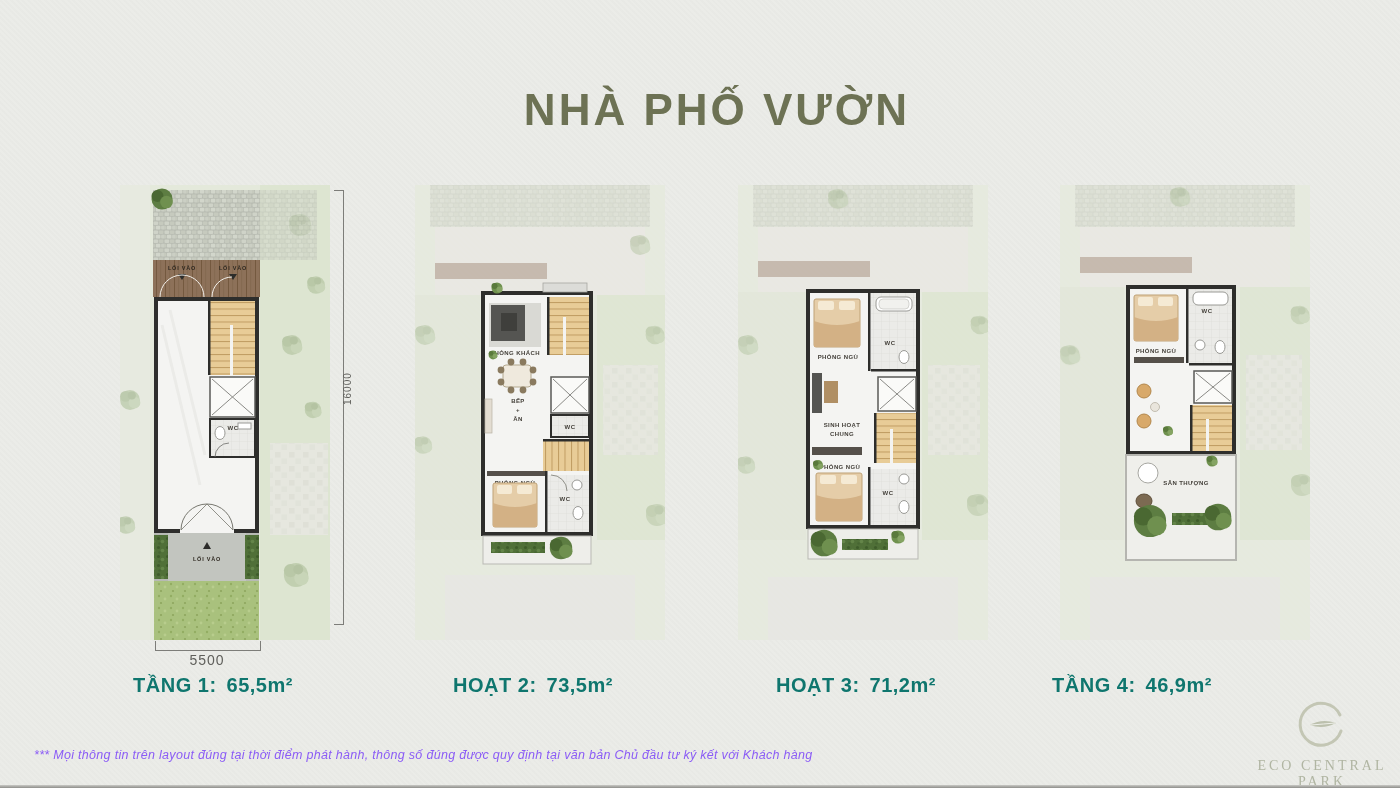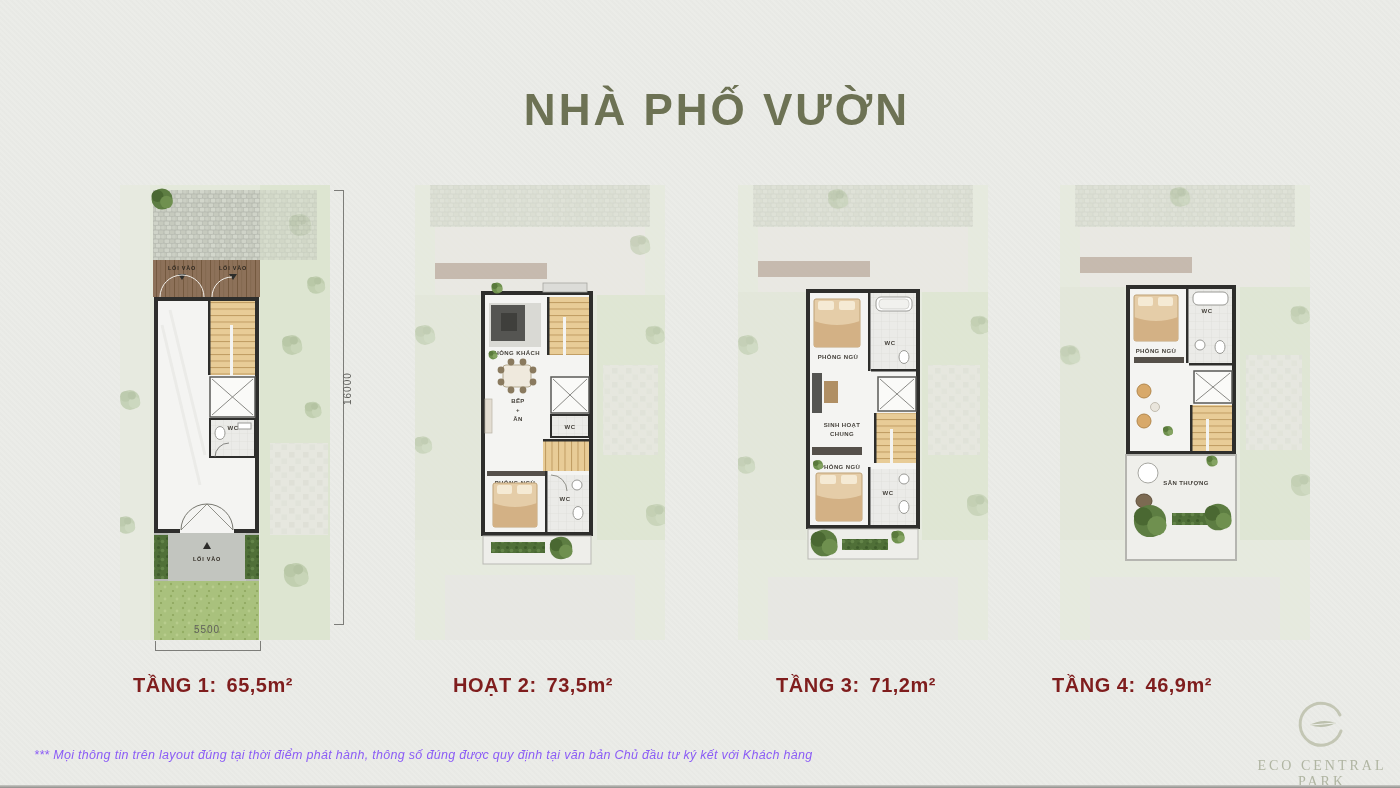--- a/index.html
+++ b/index.html
@@ -14,28 +14,28 @@
   .paper-texture{position:absolute;inset:0;pointer-events:none;
     background-image:repeating-linear-gradient(45deg, rgba(0,0,0,.012) 0 2px, rgba(255,255,255,.012) 2px 4px);}
   .bottom-edge{position:absolute;left:0;right:0;bottom:0;height:3px;background:linear-gradient(180deg,#c9c9c5,#8e8e8a);}
   .title{
     position:absolute;top:56px;left:0;width:100%;text-align:center;
     font-size:44px;font-weight:700;letter-spacing:3px;color:#6d7254;padding-left:17px;
   }
   .plan{position:absolute;top:185px;}
   .caption{
     position:absolute;top:674px;transform:translateX(-50%);
-    white-space:nowrap;font-size:20px;font-weight:700;color:#7f1d1d;letter-spacing:.5px;
+    white-space:nowrap;font-size:20px;font-weight:700;color:#0f766e;letter-spacing:.5px;
   }
   .caption .area{margin-left:10px;}
   
   .dim-h{position:absolute;left:155px;top:641px;width:104px;height:9px;
     border-left:1.5px solid #7d7d79;border-right:1.5px solid #7d7d79;border-bottom:1.5px solid #7d7d79;}
-  .dim-h-label{position:absolute;left:207px;top:624px;transform:translateX(-50%);
-    font-size:10px;color:#5f5f5b;letter-spacing:1px;}
+  .dim-h-label{position:absolute;left:207px;top:652px;transform:translateX(-50%);
+    font-size:14px;color:#5f5f5b;letter-spacing:1px;}
   .dim-v{position:absolute;left:334px;top:190px;height:433px;width:9px;
     border-right:1.5px solid #7d7d79;border-top:1.5px solid #7d7d79;border-bottom:1.5px solid #7d7d79;}
   .dim-v-label{position:absolute;left:342px;top:405px;transform:rotate(-90deg);transform-origin:left top;
     font-size:10px;color:#5f5f5b;letter-spacing:1px;}
   
   .footer-note{position:absolute;left:34px;top:748px;font-size:12.5px;font-style:italic;
     color:#8b5cf6;letter-spacing:.3px;}
   .logo{position:absolute;left:1252px;top:698px;width:140px;text-align:center;}
   .logo-text{margin-top:4px;font-family:"Liberation Serif", serif;font-size:14px;
     letter-spacing:3px;color:#b0b5a2;}
@@ -451,21 +451,21 @@
 <div class="dim-v"></div>
 <div class="dim-v-label">16000</div>
 
 <div class="caption" style="left:213px">
   <span>TẦNG 1:</span><span class="area">65,5m²</span>
 </div>
 <div class="caption" style="left:533px">
   <span>HOẠT 2:</span><span class="area">73,5m²</span>
 </div>
 <div class="caption" style="left:856px">
-  <span>TẦNG 3:</span><span class="area">71,2m²</span>
+  <span>HOẠT 3:</span><span class="area">71,2m²</span>
 </div>
 <div class="caption" style="left:1132px">
   <span>TẦNG 4:</span><span class="area">46,9m²</span>
 </div>
 
 <div class="footer-note">*** Mọi thông tin trên layout đúng tại thời điểm phát hành, thông số đúng được quy định tại văn bản Chủ đầu tư ký kết với Khách hàng</div>
 
 <div class="logo">
   <svg width="52" height="52" viewBox="0 0 52 52">
     <path d="M44 17 A21 21 0 1 0 45 33" fill="none" stroke="#c3c6b4" stroke-width="3" stroke-linecap="round"></path>

